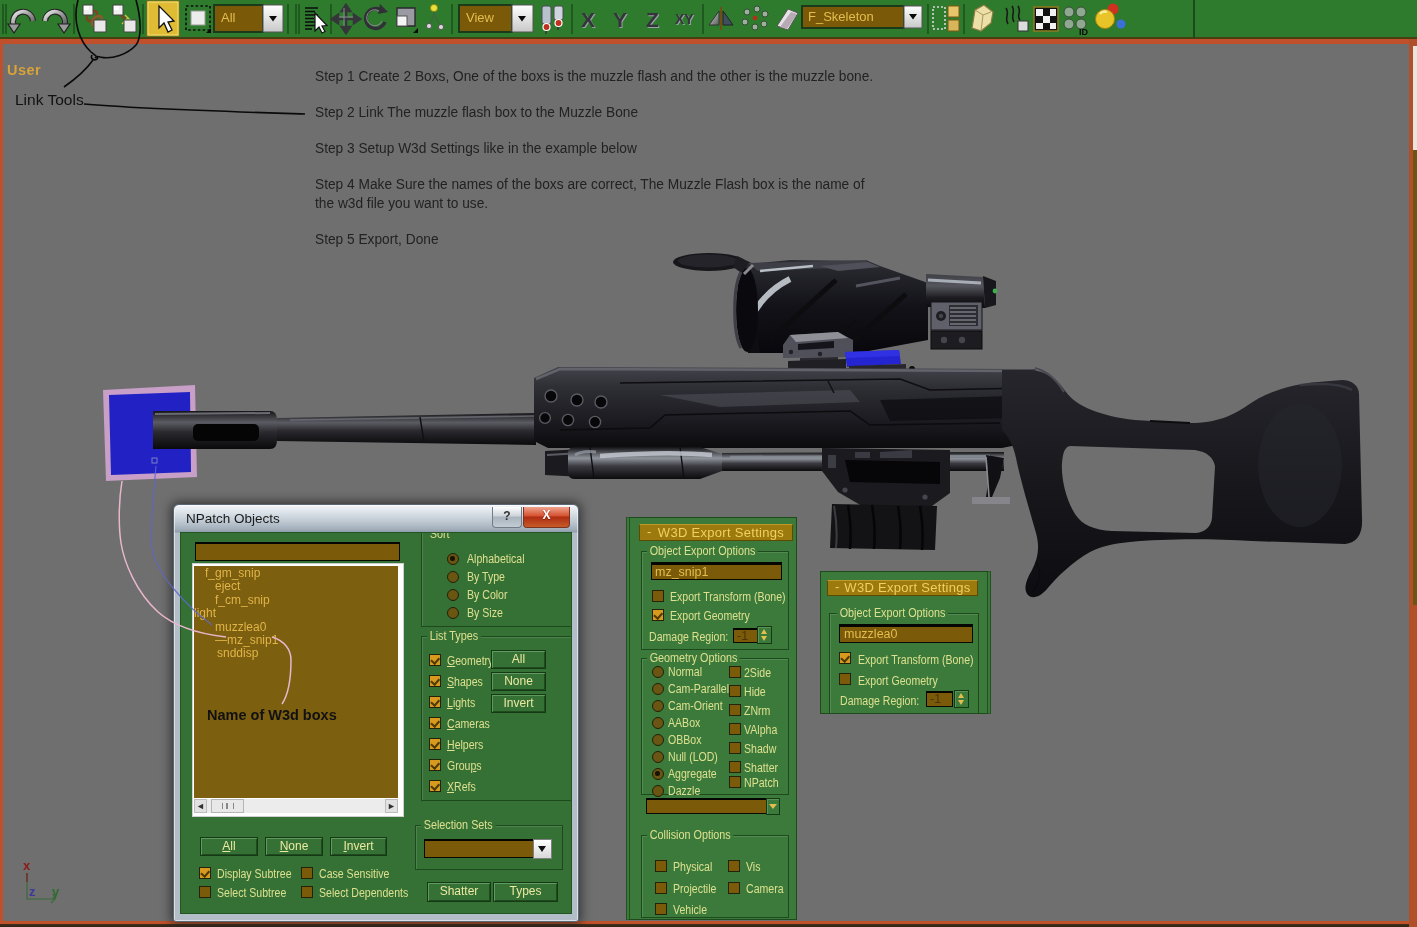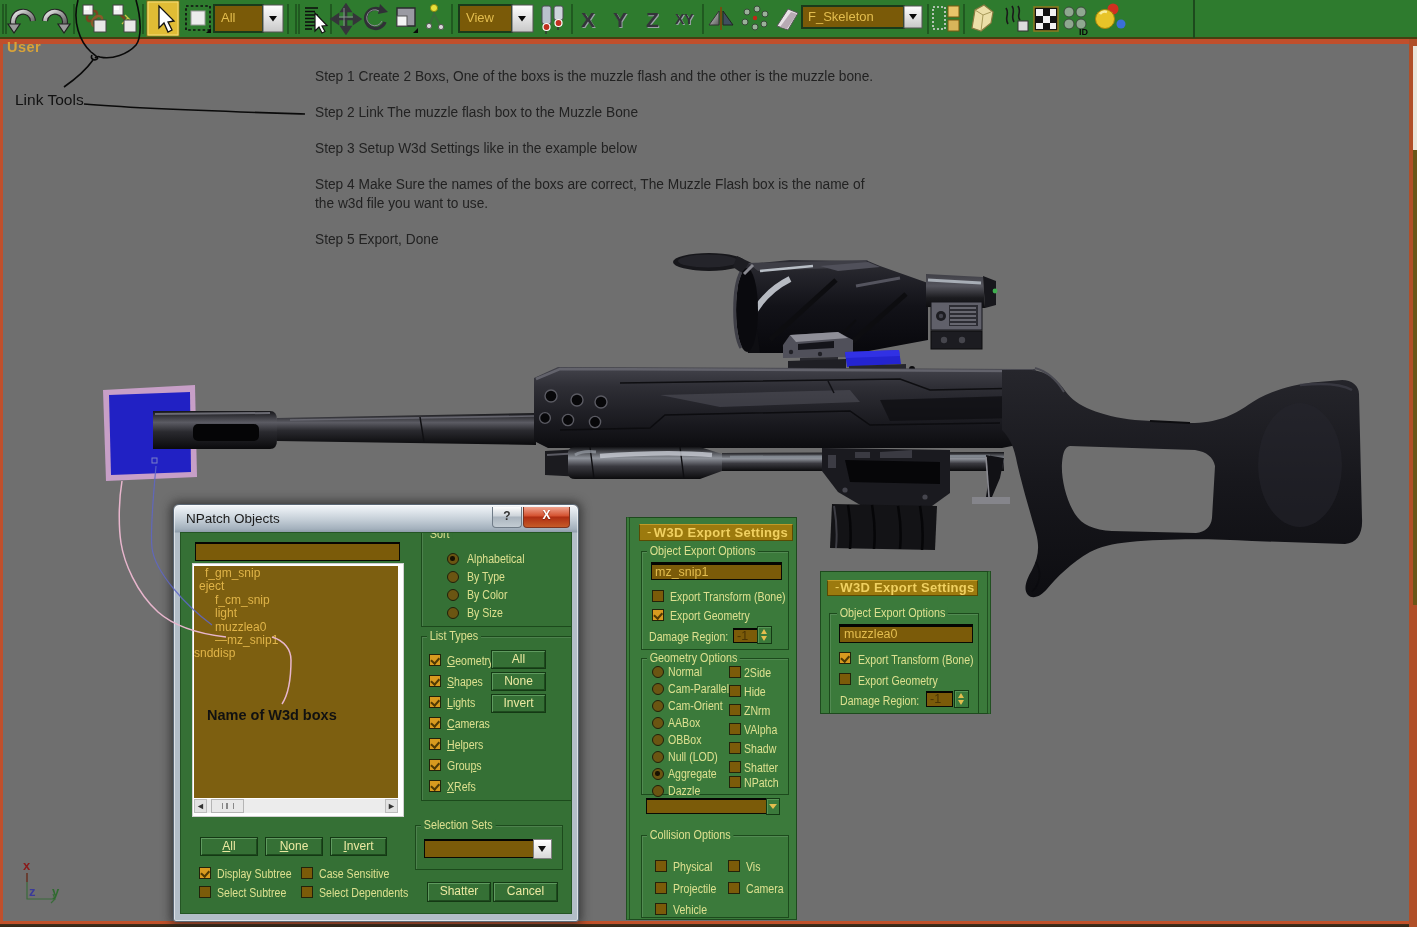--- a/index.html
+++ b/index.html
@@ -8,21 +8,21 @@
 
 #toolbar{position:absolute;left:0;top:0;width:1417px;height:37px;background:#2e7b2e;border-bottom:2px solid #474010;}
 
 #vptop{position:absolute;left:0;top:39px;width:1417px;height:5px;background:#c04f2c;}
 #vpleft{position:absolute;left:0;top:39px;width:3px;height:888px;background:#c04f2c;}
 #vpbottom{position:absolute;left:0;top:921px;width:1417px;height:6px;background:linear-gradient(180deg,#c0512a 0,#c0512a 3px,#42301a 3px,#302416 6px);}
 #vpright{position:absolute;left:1409px;top:39px;width:8px;height:888px;background:#b04f28;}
 #rsliver1{position:absolute;left:1413px;top:46px;width:4px;height:104px;background:#e9e5da;}
 #rsliver2{position:absolute;left:1413px;top:150px;width:4px;height:455px;background:#6b5618;}
 
-#userlbl{position:absolute;left:7px;top:39px;color:#d9a338;font-size:14.5px;font-weight:bold;letter-spacing:0.5px;}
+#userlbl{position:absolute;left:7px;top:62px;color:#d9a338;font-size:14.5px;font-weight:bold;letter-spacing:0.5px;}
 
 .tut{position:absolute;left:315px;color:#222;font-size:15.5px;transform:scaleX(0.885);transform-origin:0 0;white-space:nowrap;}
 
 </style></head>
 <body>
 <div id="stage">
 <div id="toolbar"></div>
 <div id="vptop"></div>
     <div id="vpleft"></div>
     <div id="vpbottom"></div>
@@ -215,26 +215,26 @@
  <div class="abs" style="left:12px;top:6px;color:#1a1a1a;font-size:13.5px;">NPatch Objects</div>
  <div class="abs" style="left:318px;top:2px;width:28px;height:20px;background:linear-gradient(180deg,#fdfdfd,#cdd4da 45%,#aab4be 50%,#c3ccd3);border:1px solid #707c88;border-top:none;border-radius:0 0 4px 4px;text-align:center;color:#333;font-weight:bold;font-size:12px;line-height:18px;">?</div>
  <div class="abs" style="left:349px;top:2px;width:45px;height:20px;background:linear-gradient(180deg,#efa28d,#d4512f 45%,#ae2d12 50%,#c65b28);border:1px solid #7c3420;border-top:none;border-radius:0 0 4px 4px;text-align:center;color:#fff;font-weight:bold;font-size:12px;line-height:17px;text-shadow:0 1px 1px #7a2210;">X</div>
  <div class="abs" id="dlgbody" style="left:6px;top:27px;width:390px;height:380px;background:#357035;border:1px solid #245524;overflow:hidden;">
 
    <div class="mxfield" style="left:14px;top:9px;width:203px;height:16px;"></div>
 
    <div class="abs" style="left:11px;top:30px;width:210px;height:252px;background:#fff;border:1px solid #d0d0d0;"></div>
    <div class="abs" style="left:13px;top:33px;width:204px;height:231px;background:#7d5f10;color:#e0b448;font-size:12px;line-height:13.4px;padding-top:1px;">
      <div style="padding-left:11px;">f_gm_snip</div>
-     <div style="padding-left:5px;">eject</div>
+     <div style="padding-left:21px;">eject</div>
      <div style="padding-left:21px;">f_cm_snip</div>
-     <div style="padding-left:21px;">light</div>
+     <div style="">light</div>
      <div style="padding-left:21px;">muzzlea0</div>
      <div style="padding-left:21px;">—mz_snip1</div>
-     <div style="">snddisp</div>
+     <div style="padding-left:23px;">snddisp</div>
    </div>
    <div class="abs" style="left:26px;top:174px;color:#111;font-size:14.5px;font-weight:bold;">Name of W3d boxs</div>
 
    <div class="abs" style="left:13px;top:266px;width:204px;height:14px;background:#ececec;">
      <div class="abs" style="left:0;top:0;width:13px;height:14px;background:#e2e2e2;border:1px solid #bdbdbd;box-sizing:border-box;color:#333;font-size:9px;line-height:12px;text-align:center;">◄</div>
      <div class="abs" style="right:0;top:0;width:13px;height:14px;background:#e2e2e2;border:1px solid #bdbdbd;box-sizing:border-box;color:#333;font-size:9px;line-height:12px;text-align:center;">►</div>
      <div class="abs" style="left:17px;top:0;width:33px;height:14px;background:#e8e8e8;border:1px solid #b5b5b5;box-sizing:border-box;"></div>
      <div class="abs" style="left:28px;top:4px;width:10px;height:6px;border-left:1.5px solid #888;border-right:1.5px solid #888;">
             <div style="margin-left:3px;width:1.5px;height:6px;background:#888;"></div>
           </div>
@@ -284,26 +284,26 @@
    <div class="mxbtn" style="left:310px;top:161px;width:53px;height:17px;line-height:16px;">Invert</div>
 
    <div class="mxgroup" style="left:234px;top:292px;width:146px;height:43px;"></div>
    <div class="mxglabel" style="left:240px;top:286px;background:#357035;">Selection Sets</div>
    <div class="mxfield" style="left:243px;top:306px;width:108px;height:16px;"></div>
    <div class="abs" style="left:352px;top:306px;width:17px;height:18px;background:linear-gradient(180deg,#fff,#d8d8d8);border:1px solid #808080;">
           <div style="position:absolute;left:3.5px;top:6px;width:0;height:0;border-left:4.5px solid transparent;border-right:4.5px solid transparent;border-top:6px solid #111;"></div>
         </div>
 
    <div class="mxbtn" style="left:246px;top:349px;width:62px;height:18px;line-height:17px;">Shatter</div>
-   <div class="mxbtn" style="left:312px;top:349px;width:63px;height:18px;line-height:17px;">Cancel</div>
+   <div class="mxbtn" style="left:312px;top:349px;width:63px;height:18px;line-height:17px;">Types</div>
  </div>
 </div>
 <style>
 .w3dpanel{position:absolute;background:#3b7a3b;border:1px solid #1e4a1e;}
-.w3dhdr{position:absolute;background:#9c7a0e;border:1px solid #5a4a02;border-top:1px solid #c09a28;color:#f0d060;font-size:13px;text-align:center;letter-spacing:0.3px;text-indent:10px;font-weight:bold;}
+.w3dhdr{position:absolute;background:#9c7a0e;border:1px solid #5a4a02;border-top:1px solid #c09a28;color:#f0d060;font-size:13px;text-align:center;letter-spacing:0.3px;text-indent:10px;}
 .spinner{position:absolute;width:13px;height:16px;background:#3b7a3b;border:1px solid #143914;box-shadow:inset 1px 1px 0 #579557;}
 .spinner::before{content:"";position:absolute;left:2.5px;top:2px;width:0;height:0;border-left:3.5px solid transparent;border-right:3.5px solid transparent;border-bottom:5px solid #e3bd4e;}
 .spinner::after{content:"";position:absolute;left:2.5px;bottom:2px;width:0;height:0;border-left:3.5px solid transparent;border-right:3.5px solid transparent;border-top:5px solid #e3bd4e;}
 </style>
 
 <div class="w3dpanel" style="left:626px;top:517px;width:166px;height:401px;border-left:4px double #215021;">
   <div class="w3dhdr" style="left:9px;top:6px;width:152px;height:15px;line-height:15px;">W3D Export Settings</div>
   <div class="abs" style="left:17px;top:6px;color:#f0d060;font-size:13px;line-height:15px;">-</div>
   <div class="mxgroup" style="left:11px;top:33px;width:146px;height:97px;"></div>
   <div class="mxglabel" style="left:17px;top:27px;background:#3b7a3b;">Object Export Options</div>

